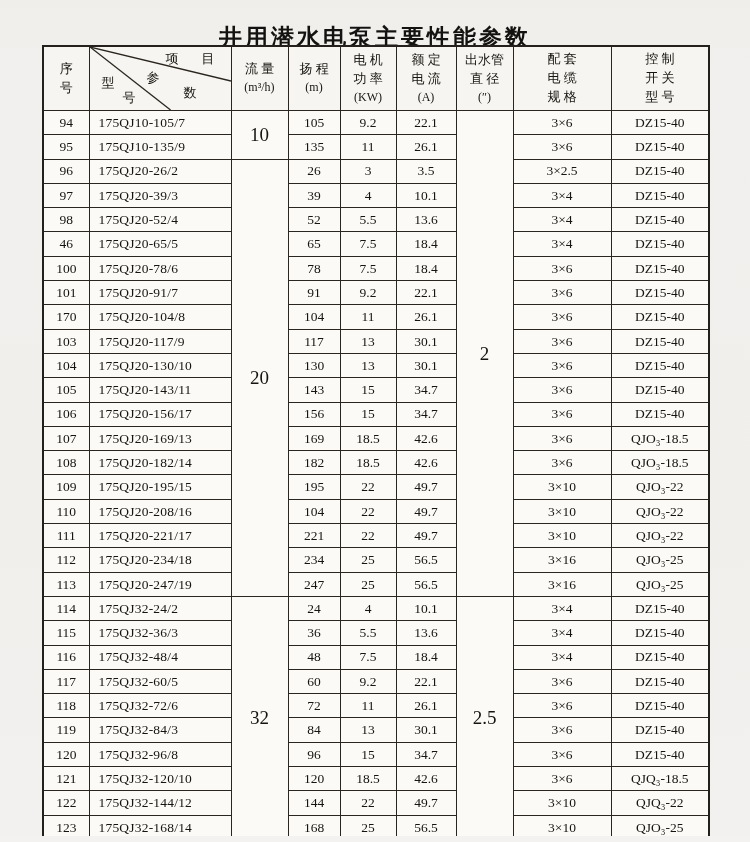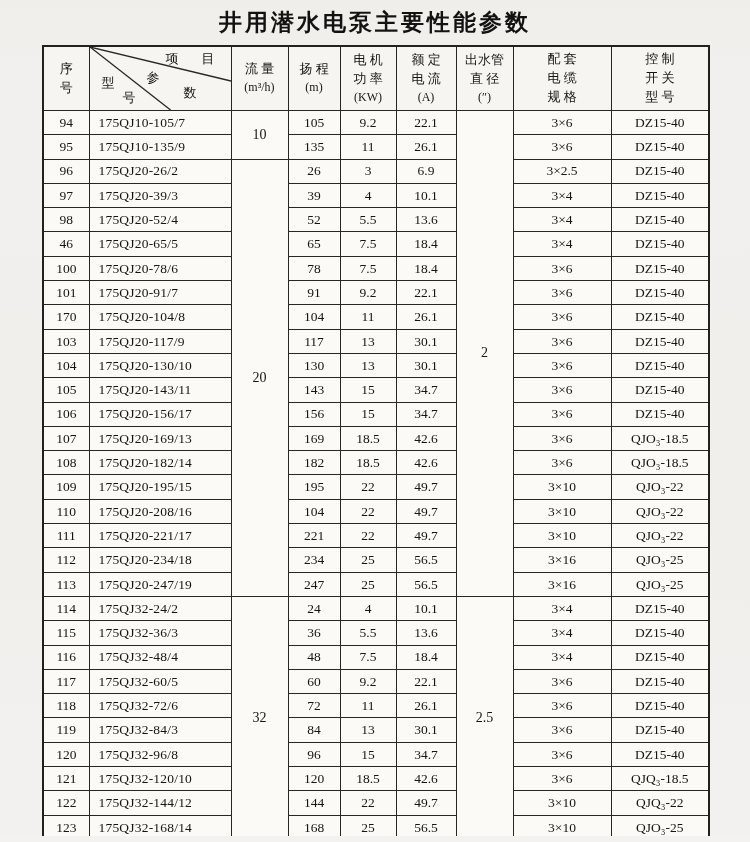--- a/index.html
+++ b/index.html
@@ -6,21 +6,21 @@
   body{
     width:750px;height:842px;
     background:#f0efec;
     font-family:"Liberation Serif","DejaVu Serif",serif;
     color:#17150f;
     position:relative;
     overflow:hidden;
   }
   .page{position:absolute;inset:0;background:linear-gradient(180deg,#efeeea 0%,#f1f0ee 8%,#f0efec 60%,#f2f1ef 100%);}
   .doc-title{
-    position:absolute;top:7px;left:0;width:100%;
+    position:absolute;top:22px;left:0;width:100%;
     text-align:center;
     font-family:"Liberation Sans","DejaVu Sans",sans-serif;
     font-weight:700;font-size:23px;letter-spacing:3px;
     color:#141210;
   }
   table.pump{
     position:absolute;left:42px;top:45px;
     width:666px;
     border-collapse:collapse;
     table-layout:fixed;
@@ -47,21 +47,21 @@
   th.diag{position:relative;}
   th.diag svg{position:absolute;inset:0;width:100%;height:100%;}
   th.diag .dlab{position:absolute;font-size:13px;line-height:1;}
   tbody td{
     height:23.3px;
     font-size:13.5px;
     line-height:1;
     color:#161410;
   }
   tbody td.c-model{text-align:left;padding-left:9px;letter-spacing:0.2px;font-family:Liberation Serif, serif;}
-  tbody td.c-flow, tbody td.c-outlet{font-size:14px;}
+  tbody td.c-flow, tbody td.c-outlet{font-size:19px;}
   .below-strip{position:absolute;left:0;top:836px;width:750px;height:6px;background:#f3f2f0;}
 </style>
 </head>
 <body>
 
 <div class="page">
 
   <div class="doc-title">井用潜水电泵主要性能参数</div>
 
   <table class="pump">
@@ -149,21 +149,21 @@
           <td class="c-current">26.1</td>
           <td class="c-cable">3×6</td>
           <td class="c-switch">DZ15-40</td>
         </tr>
         <tr>
           <td class="c-no">96</td>
           <td class="c-model">175QJ20-26/2</td>
           <td class="c-flow" rowspan="18">20</td>
           <td class="c-head">26</td>
           <td class="c-power">3</td>
-          <td class="c-current">6.9</td>
+          <td class="c-current">3.5</td>
           <td class="c-cable">3×2.5</td>
           <td class="c-switch">DZ15-40</td>
         </tr>
         <tr>
           <td class="c-no">97</td>
           <td class="c-model">175QJ20-39/3</td>
           <td class="c-head">39</td>
           <td class="c-power">4</td>
           <td class="c-current">10.1</td>
           <td class="c-cable">3×4</td>

